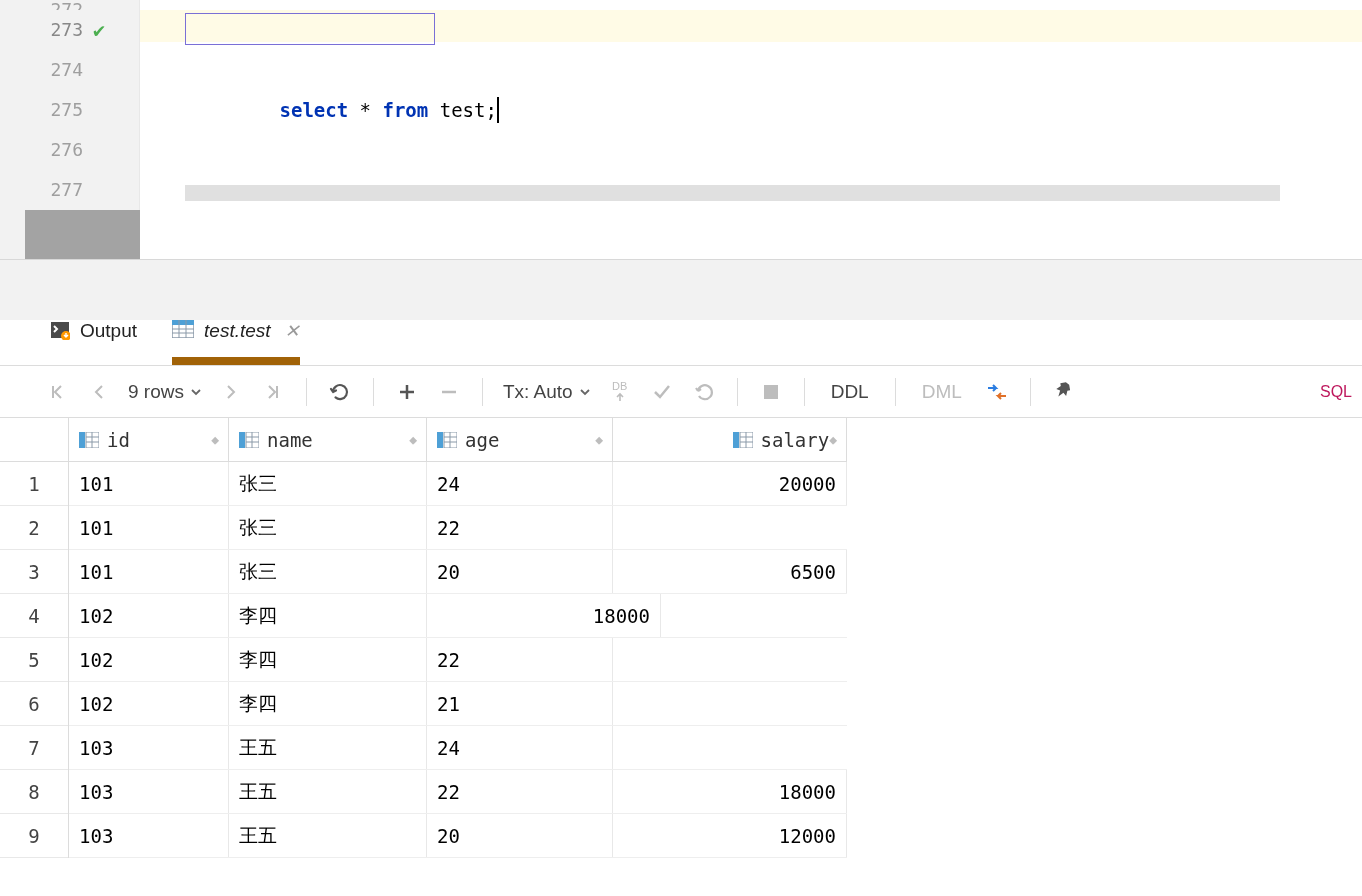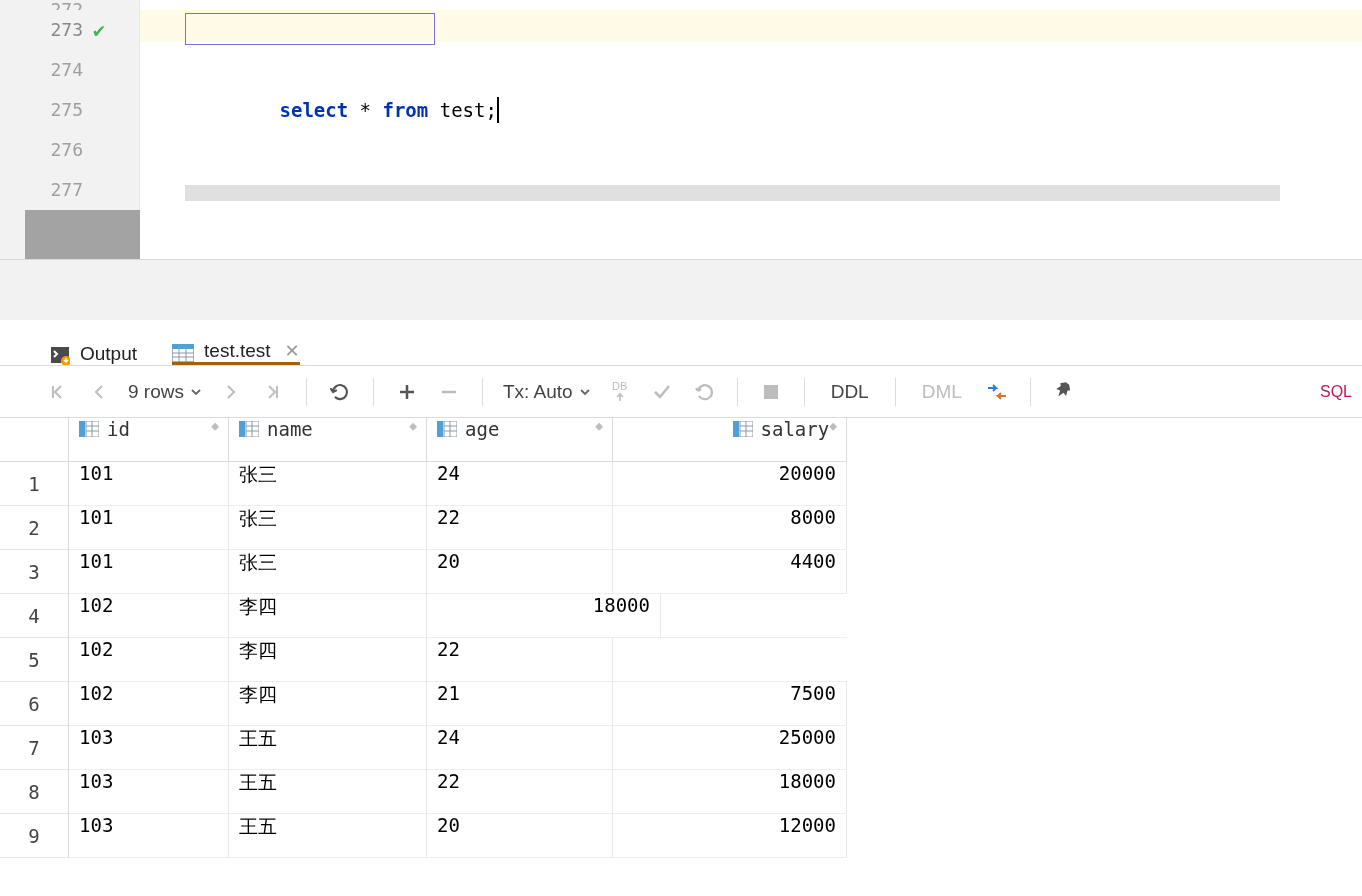--- a/index.html
+++ b/index.html
@@ -116,29 +116,29 @@
   align-items: center;
   height: 46px;
   border-bottom: 1px solid #dcdcdc;
   padding-left: 50px;
   gap: 35px;
   background: #fff;
   font-family: -apple-system, "Segoe UI", sans-serif;
 }
 .tab {
   display: flex;
-  align-items: flex-end;
+  align-items: flex-start;
   gap: 10px;
   height: 100%;
   font-size: 19px;
   color: #222;
   position: relative;
   cursor: pointer;
 }
-.tab.active { border-bottom: 3px solid #a16207; }
+.tab.active { border-bottom: 8px solid #a16207; font-style: italic; }
 .tab-close { color: #9a9a9a; font-size: 18px; margin-left: 4px; }
 
 .toolbar {
   display: flex;
   align-items: center;
   height: 52px;
   border-bottom: 1px solid #dcdcdc;
   padding: 0 10px 0 40px;
   gap: 8px;
   font-family: -apple-system, "Segoe UI", sans-serif;
@@ -178,21 +178,21 @@
   text-align: center;
   color: #444;
   border-bottom: 1px solid #e8e8e8;
 }
 .rownum-head { border-bottom: 1px solid #dcdcdc; }
 .cols { display:flex; flex-direction: column;}
 .head-row, .data-row { display:flex; height:44px; }
 .head-row { border-bottom: 1px solid #dcdcdc; }
 .data-row { border-bottom: 1px solid #eee; }
 th, td, .cell, .hcell {
-  display:flex; align-items:flex-start;
+  display:flex; align-items:center;
   padding: 0 10px;
   border-right: 1px solid #e8e8e8;
   height: 100%;
 }
 .hcell { justify-content: space-between; color:#333; font-weight:normal; border-right: 1px solid #dcdcdc;}
 .hcell .hlabel { display:flex; align-items:center; gap:8px;}
 .sort-arrows { color:#bdbdbd; font-size:13px; letter-spacing:-1px;}
 .cell.num { justify-content: flex-end; }
 .col-id   { width: 160px; }
 .col-name { width: 198px; }
@@ -455,49 +455,46 @@
           <div class="data-row">
             <div class="cell col-id">101</div>
             <div class="cell col-name">张三</div>
             <div class="cell col-age">24</div>
             <div class="cell num col-salary">20000</div>
           </div>
           <div class="data-row">
             <div class="cell col-id">101</div>
             <div class="cell col-name">张三</div>
             <div class="cell col-age">22</div>
-            <div class="cell num col-salary">8000</div>
           </div>
           <div class="data-row">
             <div class="cell col-id">101</div>
             <div class="cell col-name">张三</div>
             <div class="cell col-age">20</div>
-            <div class="cell num col-salary">4400</div>
+            <div class="cell num col-salary">6500</div>
           </div>
           <div class="data-row">
             <div class="cell col-id">102</div>
             <div class="cell col-name">李四</div>
             <div class="cell num col-salary">18000</div>
           </div>
           <div class="data-row">
             <div class="cell col-id">102</div>
             <div class="cell col-name">李四</div>
             <div class="cell col-age">22</div>
           </div>
           <div class="data-row">
             <div class="cell col-id">102</div>
             <div class="cell col-name">李四</div>
             <div class="cell col-age">21</div>
-            <div class="cell num col-salary">7500</div>
           </div>
           <div class="data-row">
             <div class="cell col-id">103</div>
             <div class="cell col-name">王五</div>
             <div class="cell col-age">24</div>
-            <div class="cell num col-salary">25000</div>
           </div>
           <div class="data-row">
             <div class="cell col-id">103</div>
             <div class="cell col-name">王五</div>
             <div class="cell col-age">22</div>
             <div class="cell num col-salary">18000</div>
           </div>
           <div class="data-row">
             <div class="cell col-id">103</div>
             <div class="cell col-name">王五</div>

